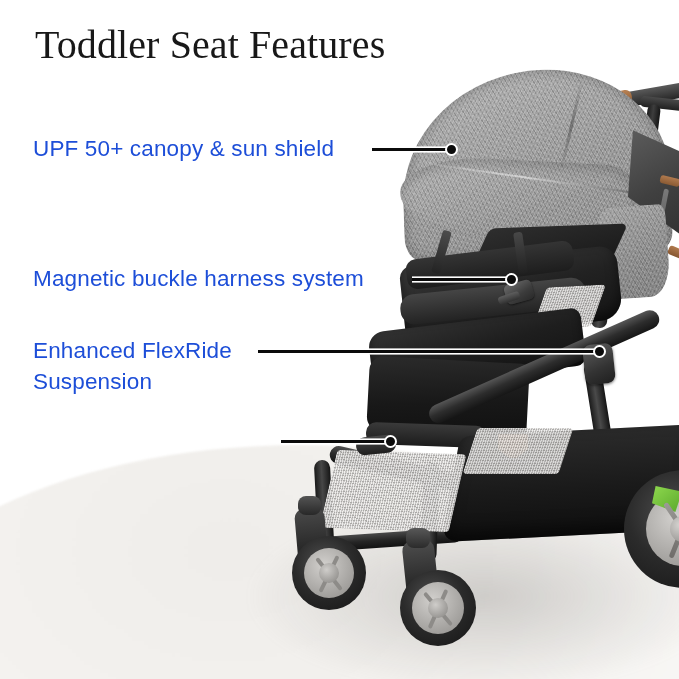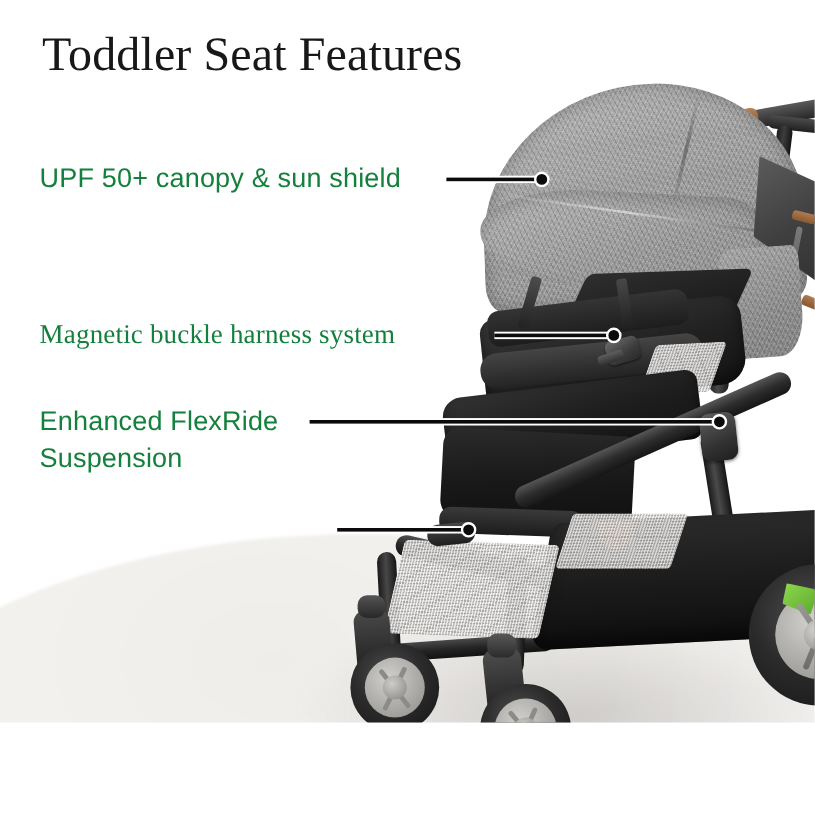--- a/index.html
+++ b/index.html
@@ -4,21 +4,21 @@
 <title>Toddler Seat Features</title>
 <style>
   html,body{margin:0;padding:0;}
   body{
     width:679px;height:679px;overflow:hidden;
     background:#ffffff;
     font-family:"Liberation Sans", sans-serif;
     -webkit-font-smoothing:antialiased;
   }
   #stage{
-    position:relative;width:679px;height:602px;background:#ffffff;
+    position:relative;width:679px;height:679px;background:#ffffff;
     overflow:hidden;
   }
 
   
   .ground-arc{
     position:absolute;left:-150px;top:445px;width:900px;height:480px;
     border-radius:50%;
     background:radial-gradient(ellipse at 42% 22%, #efedea 0%, #f4f2ef 38%, #f8f7f5 70%, #faf9f8 100%);
     filter:blur(1.2px);
   }
@@ -35,25 +35,25 @@
     font-size:40px;line-height:50px;color:#181818;
     letter-spacing:.1px;white-space:nowrap;
   }
 
   
   .label{
     position:absolute;
     font-family:"Liberation Sans", sans-serif;
     font-weight:300;
     font-size:22.5px;line-height:31px;
-    color:#15803d;letter-spacing:.15px;
+    color:#1d4ed8;letter-spacing:.15px;
     white-space:pre-line;
   }
   #label-canopy   {left:33px;top:133px;}
-  #label-harness  {left:33px;top:263px;font-family:Liberation Serif, serif;}
+  #label-harness  {left:33px;top:263px;}
   #label-flexride {left:33px;top:335px;}
   #label-legrest  {left:33px;top:425px;}
 
   
   .leader{position:absolute;height:14px;}
   .leader .ln{
     position:absolute;left:0;top:5px;height:3px;width:100%;
     background:#0b0b0b;
     box-shadow:0 -1.6px 0 0 #ffffff, 0 1.6px 0 0 #ffffff;
   }

